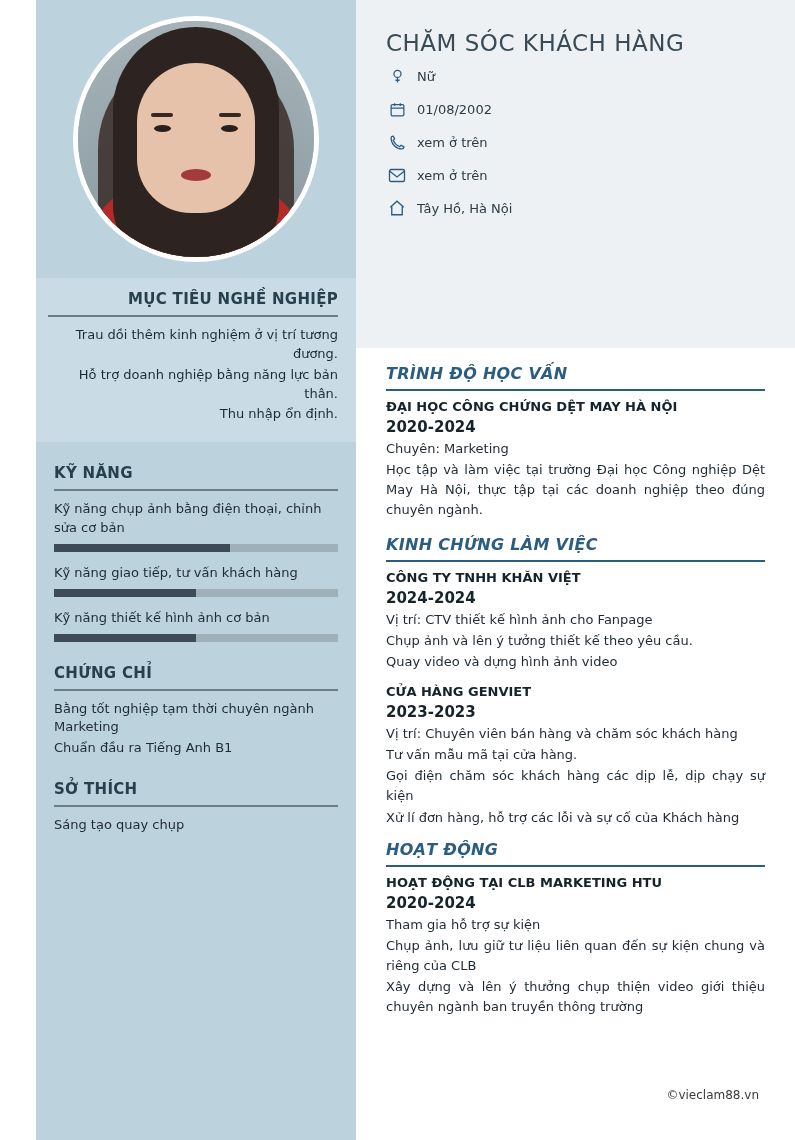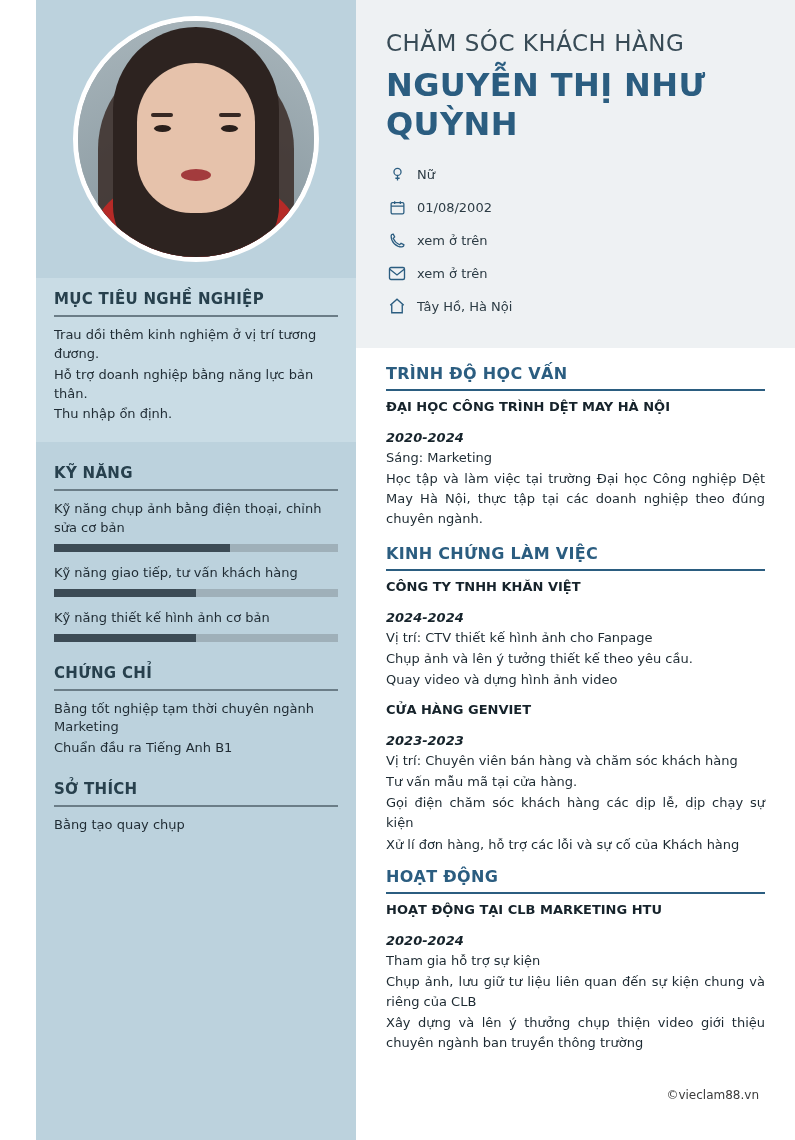--- a/index.html
+++ b/index.html
@@ -144,21 +144,22 @@
   .left-body {
     padding: 0 18px;
   }
   .sec-block {
     margin-bottom: 22px;
   }
   .sec-block.highlight {
     background: #c9dce5;
     margin-left: -18px;
     margin-right: -18px;
-    padding: 12px 18px 16px 18px;
+    padding: 12px 18px 16px 12px;
+    text-align: right;
   }
   .left-title {
     font-size: 15px;
     font-weight: bold;
     color: #27404d;
     letter-spacing: .3px;
     margin: 0 0 7px 0;
   }
   .rule {
     height: 2px;
@@ -247,39 +248,39 @@
 
   .right-body {
     padding: 16px 30px 0 30px;
   }
   .r-title {
     font-size: 16px;
     font-weight: bold;
     color: #2b5d80;
     letter-spacing: .3px;
     margin: 0 0 6px 0;
+    font-style: italic;
   }
   .r-rule {
     height: 2px;
     background: #2b5d80;
     margin-bottom: 8px;
   }
   .entry { margin-bottom: 12px; }
   .e-org {
     font-size: 13px;
     font-weight: bold;
     color: #16232b;
     margin: 0 0 2px 0;
   }
   .e-date {
-    font-size: 13px;
-    font-style: italic;
+    font-size: 15px;
     font-weight: bold;
     color: #16232b;
-    margin: 16px 0 3px 0;
+    margin: 4px 0 3px 0;
   }
   .e-line {
     font-size: 13px;
     line-height: 1.55;
     color: #1d2a32;
     margin: 0 0 1px 0;
     text-align: justify;
   }
   .sec-gap { margin-top: 14px; }
 
@@ -354,31 +355,30 @@
       <div class="sec-block">
         <div class="left-title">CHỨNG CHỈ</div>
         <div class="rule"></div>
         <p class="left-line">Bằng tốt nghiệp tạm thời chuyên ngành Marketing</p>
         <p class="left-line">Chuẩn đầu ra Tiếng Anh B1</p>
       </div>
 
       <div class="sec-block">
         <div class="left-title">SỞ THÍCH</div>
         <div class="rule"></div>
-        <p class="left-line">Bằng tạo quay chụp</p>
+        <p class="left-line">Sáng tạo quay chụp</p>
       </div>
 
     </div>
   </div>
 
   <div class="right-col">
 
     <div class="header-band">
       <div class="job-title">CHĂM SÓC KHÁCH HÀNG</div>
-      <div class="full-name">NGUYỄN THỊ NHƯ QUỲNH</div>
 
       <div class="contact-grid">
 
         <div class="contact-item">
           <span class="ico">
             <svg width="17" height="18" viewBox="0 0 24 24" fill="none" stroke="#2b5d80" stroke-width="1.8">
               <circle cx="12" cy="9" r="5"></circle>
                 <path d="M12 14v7M9 18h6"></path>
             </svg>
           </span>
@@ -426,23 +426,23 @@
 
       </div>
     </div>
 
     <div class="right-body">
 
       <div>
         <div class="r-title">TRÌNH ĐỘ HỌC VẤN</div>
         <div class="r-rule"></div>
         <div class="entry">
-          <p class="e-org">ĐẠI HỌC CÔNG TRÌNH DỆT MAY HÀ NỘI</p>
+          <p class="e-org">ĐẠI HỌC CÔNG CHỨNG DỆT MAY HÀ NỘI</p>
           <p class="e-date">2020-2024</p>
-          <p class="e-line">Sáng: Marketing</p>
+          <p class="e-line">Chuyên: Marketing</p>
           <p class="e-line">Học tập và làm việc tại trường Đại học Công nghiệp Dệt May Hà Nội, thực tập tại các doanh nghiệp theo đúng chuyên ngành.</p>
         </div>
       </div>
 
       <div class="sec-gap">
         <div class="r-title">KINH CHỨNG LÀM VIỆC</div>
         <div class="r-rule"></div>
 
         <div class="entry">
           <p class="e-org">CÔNG TY TNHH KHĂN VIỆT</p>

